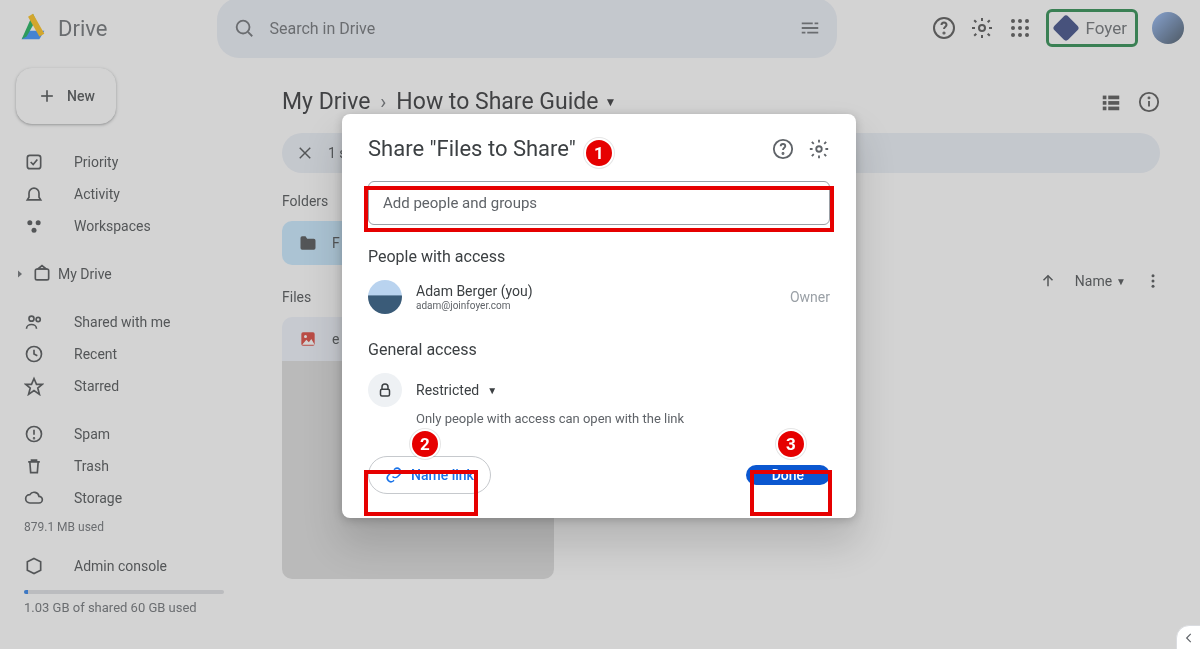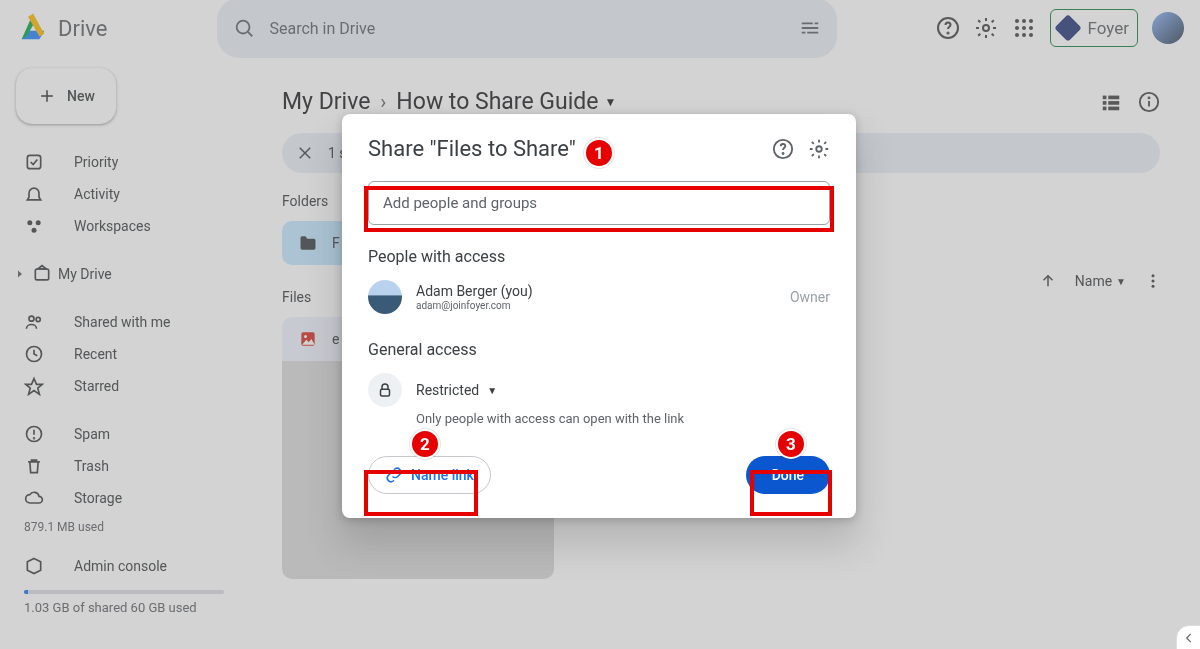--- a/index.html
+++ b/index.html
@@ -9,21 +9,21 @@
   
   .header { position: absolute; top: 0; left: 0; right: 0; height: 56px; display: flex; align-items: center; padding: 0 16px; }
   .logo { width: 34px; height: 34px; margin-right: 8px; }
   .drive-title { font-size: 22px; color: #5f6368; font-weight: 400; }
   .search { margin-left: 110px; flex: 0 0 620px; height: 60px; background: #e9eef6; border-radius: 22px; display: flex; align-items: center; padding: 0 16px; color: #5f6368; }
   .search svg { width: 22px; height: 22px; }
   .search-input { margin-left: 14px; flex: 1; font-size: 16px; color: #5f6368; }
   .search-tune { margin-left: auto; }
   .header-right { margin-left: auto; display: flex; align-items: center; gap: 14px; }
   .hicon { width: 24px; height: 24px; color: #444; }
-  .foyer-chip { display: flex; align-items: center; gap: 6px; background: #fff; border: 1px solid #15803d; border-radius: 6px; padding: 2px 8px 2px 4px; height: 38px; }
+  .foyer-chip { display: flex; align-items: center; gap: 6px; background: #fff; border: 3px solid #15803d; border-radius: 6px; padding: 2px 8px 2px 4px; height: 38px; }
   .foyer-chip .flogo { width: 26px; height: 26px; }
   .foyer-chip .ftxt { color: #5f6368; font-size: 17px; }
   .avatar-img { width: 32px; height: 32px; border-radius: 50%; background: linear-gradient(135deg,#8ab4f8,#345); }
 
   
   .sidebar { position: absolute; top: 68px; left: 0; width: 240px; padding: 0 8px 0 12px; }
   .new-btn { width: 100px; height: 56px; border-radius: 16px; background: #fff; border: 1px solid #fff; box-shadow: 0 1px 2px rgba(60,64,67,.3),0 1px 3px 1px rgba(60,64,67,.15); display: flex; align-items: center; justify-content: center; gap: 10px; font-size: 14px; font-weight: 500; color: #3c4043; margin-bottom: 22px; margin-left: 4px; }
   .nav-item { display: flex; align-items: center; gap: 30px; height: 32px; padding: 0 8px 0 12px; font-size: 14px; color: #3c4043; border-radius: 16px; }
   .nav-item svg { width: 20px; height: 20px; }
   .nav-item.expand { padding-left: 2px; gap: 6px; }
@@ -63,21 +63,21 @@
   .pe { font-size: 10px; color: #5f6368; }
   .owner { margin-left: auto; font-size: 14px; color: #9aa0a6; }
   .ga { display: flex; align-items: center; gap: 14px; margin-top: 14px; }
   .lock-circ { width: 34px; height: 34px; border-radius: 50%; background: #eef1f4; display: flex; align-items: center; justify-content: center; }
   .lock-circ svg { width: 18px; height: 18px; color: #3c4043; }
   .ga-txt { font-size: 14px; color: #3c4043; display: flex; align-items: center; gap: 8px; }
   .ga-sub { font-size: 13px; color: #5f6368; margin: 4px 0 0 48px; }
   .m-foot { display: flex; align-items: center; margin-top: 30px; }
   .copy-link { display: inline-flex; align-items: center; gap: 8px; height: 38px; padding: 0 16px; border: 1px solid #c6c9cd; border-radius: 19px; font-size: 14px; color: #1a73e8; font-weight: 500; }
   .copy-link svg { width: 18px; height: 18px; }
-  .done { margin-left: auto; height: 38px; padding: 0 26px; border-radius: 19px; background: #0b57d0; color: #fff; font-size: 14px; font-weight: 500; display: inline-flex; align-items: center; }
+  .done { margin-left: auto; height: 20px; padding: 0 26px; border-radius: 19px; background: #0b57d0; color: #fff; font-size: 14px; font-weight: 500; display: inline-flex; align-items: center; }
 
   
   .ann { position: absolute; z-index: 200; border: 4px solid #e60000; pointer-events: none; }
   .badge { position: absolute; z-index: 210; width: 30px; height: 30px; border-radius: 15px; background: #e60000; color: #fff; font-weight: 700; display: flex; align-items: center; justify-content: center; font-size: 17px; border: 2px solid #fff; box-shadow: 0 0 0 1px rgba(0,0,0,.1); }
 
   .corner { position: absolute; right: -2px; bottom: -2px; width: 26px; height: 26px; background: #fff; border: 1px solid #dadce0; border-radius: 13px 0 0 0; display: flex; align-items: center; justify-content: center; z-index: 60; }
 </style>
 </head>
 <body>
 

